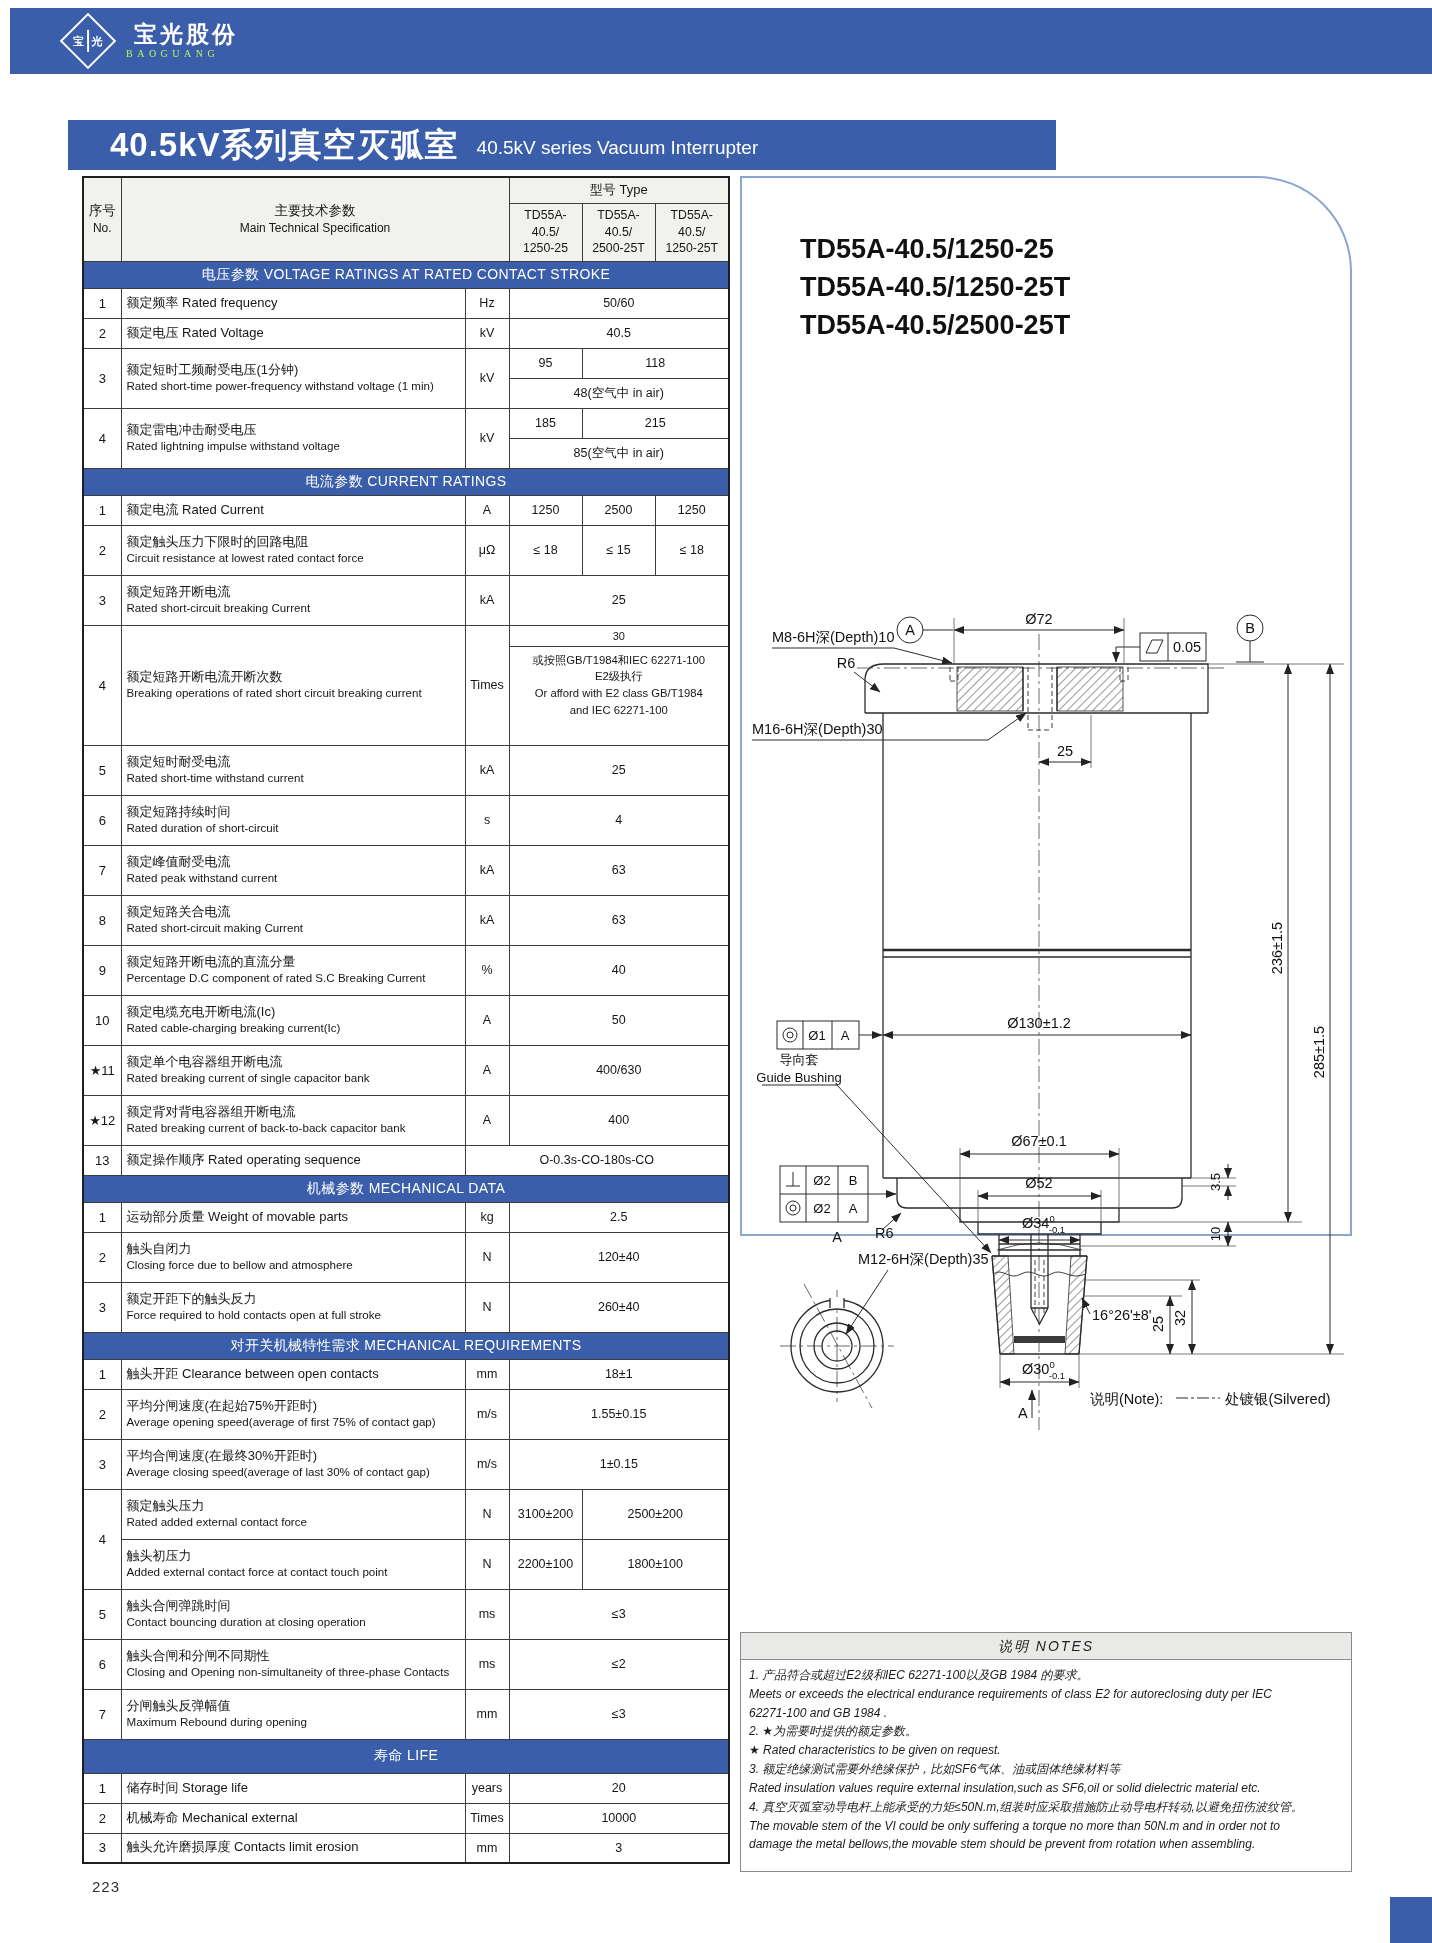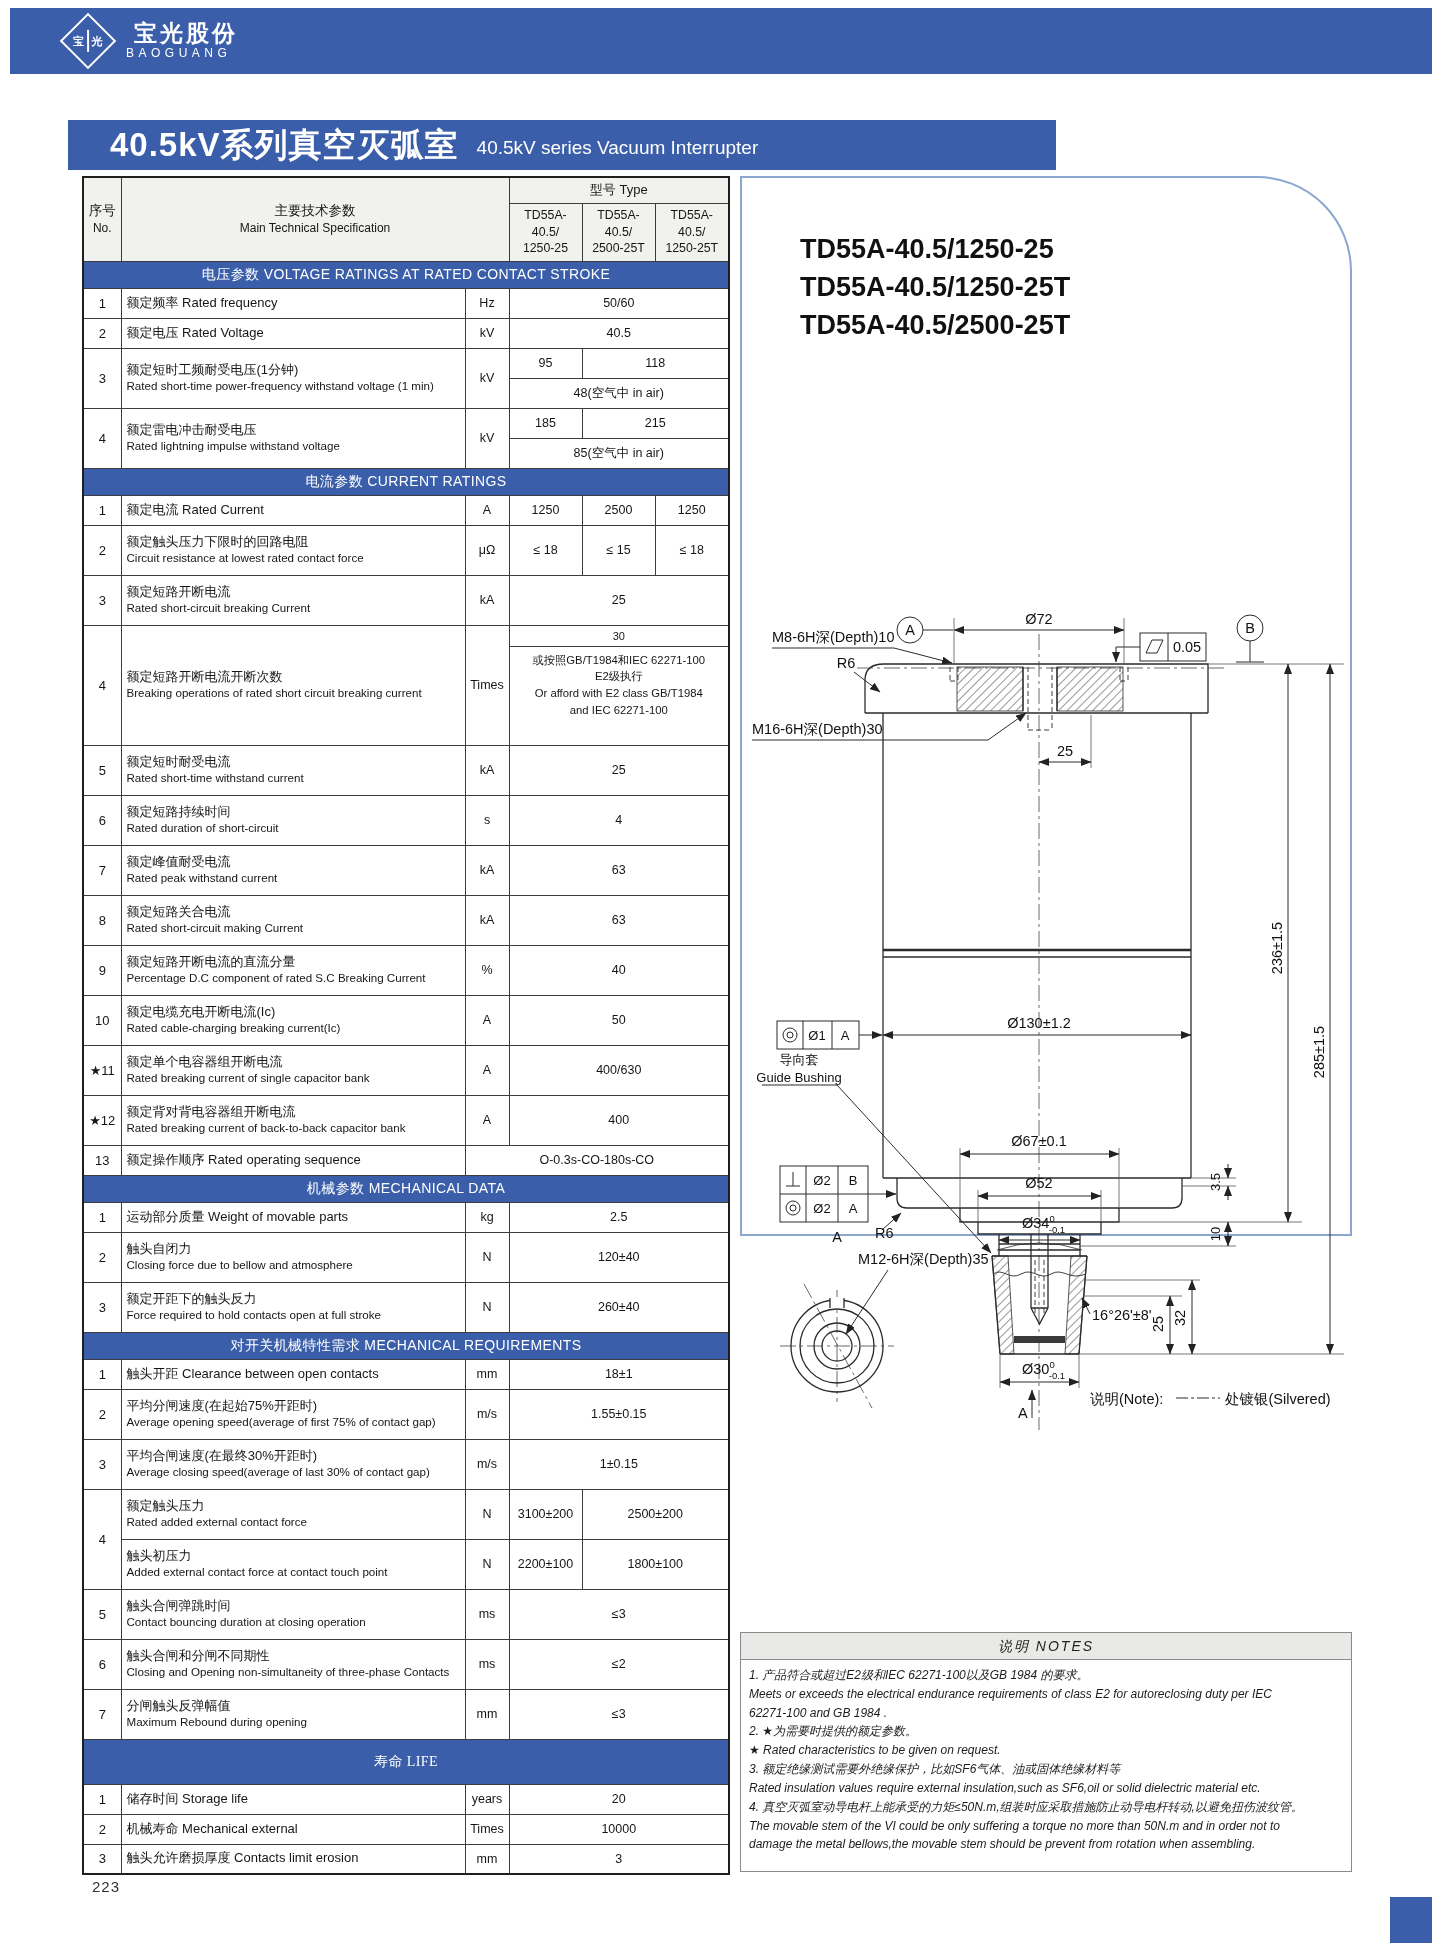--- a/index.html
+++ b/index.html
@@ -6,21 +6,21 @@
   body{font-family:"Liberation Sans","DejaVu Sans",sans-serif;}
   .page{position:relative;width:1432px;height:1943px;background:#fff;overflow:hidden;}
 
   
   .top-bar{position:absolute;left:10px;top:8px;width:1422px;height:66px;background:#3A5EA9;}
   .logo-wrap{position:absolute;left:58px;top:0;height:66px;display:flex;align-items:center;}
   .logo-diamond{width:36px;height:36px;border:2.5px solid #fff;transform:rotate(45deg);display:flex;align-items:center;justify-content:center;margin-right:18px;}
   .logo-inner{transform:rotate(-45deg);color:#fff;font-size:11px;font-weight:bold;display:flex;align-items:center;gap:2px;white-space:nowrap;}
   .logo-torch{display:inline-block;width:1.5px;height:22px;background:#fff;margin:0 1px;}
   .brand-zh{color:#fff;font-size:23px;font-weight:bold;letter-spacing:3px;line-height:1.1;margin-left:8px;}
-  .brand-en{color:#ffffff;font-size:12px;letter-spacing:4.5px;line-height:1.2;}
+  .brand-en{color:#bef264;font-size:10px;letter-spacing:4.5px;line-height:1.2;font-family:Liberation Serif, serif;}
 
   
   .title-bar{position:absolute;left:68px;top:120px;width:988px;height:50px;background:#3A5EA9;display:flex;align-items:center;padding-left:42px;box-sizing:border-box;}
   .title-zh{color:#fff;font-size:33px;font-weight:bold;letter-spacing:1px;}
   .title-en{color:#fff;font-size:19px;margin-left:18px;padding-top:6px;}
 
   
   .spec-table{position:absolute;left:82px;top:176px;width:646px;border-collapse:collapse;table-layout:fixed;background:#fff;border:2px solid #1f1f1f;}
   .spec-table td{border:1px solid #3c3c3c;color:#161616;overflow:hidden;vertical-align:middle;}
   td.no{text-align:center;font-size:13px;}
@@ -395,21 +395,21 @@
         </tr>
         <tr style="height: 50px;">
           <td class="no">7</td>
           <td class="name">
             <div class="zh">分闸触头反弹幅值</div>
             <div class="en">Maximum Rebound during opening</div>
           </td>
           <td class="unit">mm</td>
           <td colspan="3" class="val">≤3</td>
         </tr>
-        <tr style="height: 45px; font-family: Liberation Serif, serif;">
+        <tr style="height: 34px;">
           <td colspan="6" class="bar">寿命  LIFE</td>
         </tr>
         <tr style="height: 30px;">
           <td class="no">1</td>
           <td class="name">
             <div class="zh">储存时间 Storage life</div>
           </td>
           <td class="unit">years</td>
           <td colspan="3" class="val">20</td>
         </tr>

